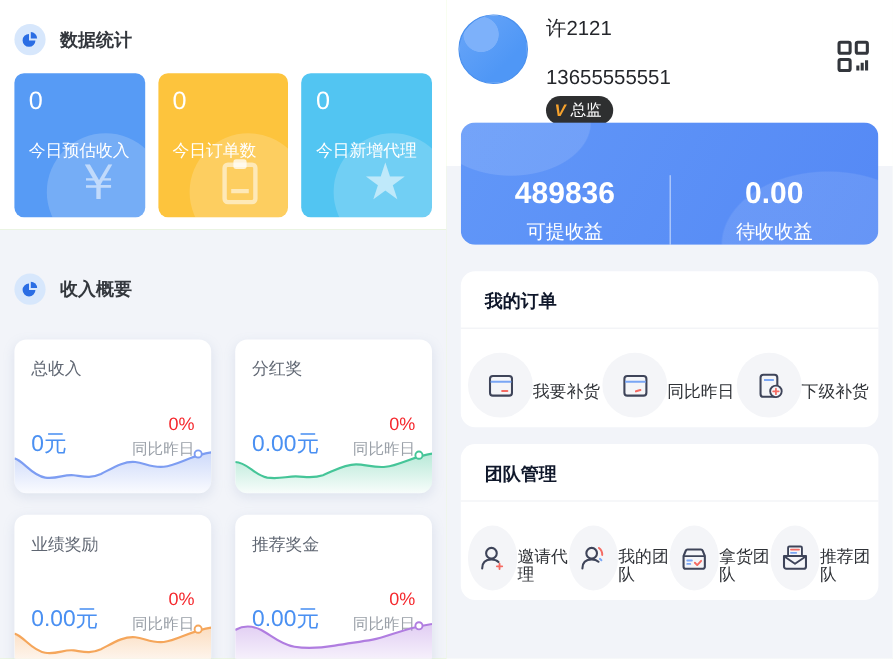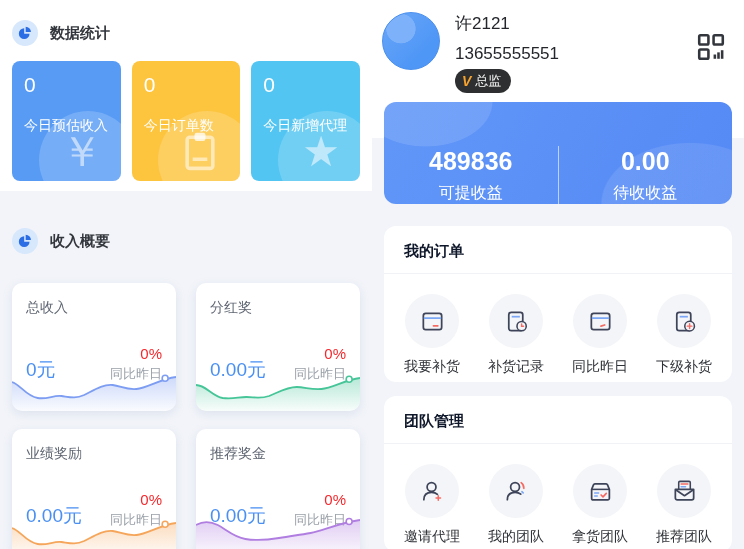--- a/index.html
+++ b/index.html
@@ -42,21 +42,21 @@
   
   .col-right { width:372px;
     background:linear-gradient(#ffffff 0,#ffffff 138px,#f2f4f9 138px,#f2f4f9 100%); }
   .profile { position:relative; height:90px; padding:12px 14px 0 10px; display:flex; }
   .avatar { width:58px; height:58px; border-radius:50%; flex:0 0 58px;
     background:radial-gradient(circle at 32% 28%, #7db1fa 0 26%, rgba(0,0,0,0) 27%),
                linear-gradient(135deg,#66a4f8 10%,#4f97f6 70%);
     border:1px solid #4a90ee; }
   .p-info { margin-left:15px; }
   .p-name { font-size:17px; color:#24262b; }
-  .p-phone { font-size:17px; color:#24262b; margin-top:9px; }
+  .p-phone { font-size:17px; color:#24262b; margin-top:20px; }
   .p-badge { display:inline-flex; align-items:center; background:#2e2f30;
     border-radius:12px; padding:3px 10px 3px 7px; margin-top:5px; }
   .badge-v { color:#f6a22d; font-style:italic; font-weight:700; font-size:14px; margin-right:4px; }
   .badge-t { color:#fff; font-size:13px; }
   .apps-btn { position:absolute; right:18px; top:32px; width:30px; height:30px;
     background:none; border:none; cursor:pointer; padding:0; }
 
   .earn-card { margin:12px 12px 0; height:102px; border-radius:12px; position:relative;
     overflow:hidden; display:flex; align-items:flex-end; color:#fff;
     background:
@@ -66,21 +66,21 @@
   .earn-half { flex:1; text-align:center; }
   .earn-num { font-size:25px; font-weight:600; line-height:1; }
   .earn-label { font-size:16px; margin-top:9px; }
   .earn-div { width:1px; height:58px; background:rgba(255,255,255,.6); }
 
   .menu-card { margin:22px 12px 0; background:#fff; border-radius:12px; }
   .menu-card.team { margin-top:14px; }
   .m-title { padding:16px 20px 12px; font-size:15px; font-weight:600; color:#0f172a;
     border-bottom:1px solid #f1f2f5; }
   .m-row { display:flex; padding:20px 6px 8px; }
-  .m-item { flex:1; display:flex; flex-direction:column; align-items:center; cursor:pointer; }
+  .m-item { flex:1; display:flex; align-items:center; cursor:pointer; }
   .m-ic { width:54px; height:54px; border-radius:50%; background:#f4f5f8;
     display:flex; align-items:center; justify-content:center; }
   .m-label { margin-top:11px; font-size:14px; color:#2f3237; line-height:15px; }
 </style>
 </head>
 <body>
 
 <div class="page">
 
   <div class="col-left">
@@ -278,31 +278,20 @@
           <span class="m-ic">
             <svg width="27" height="27" viewBox="0 0 28 28">
               <rect x="4.5" y="5.5" width="19" height="17" rx="2.5" fill="none" stroke="#3e4459" stroke-width="1.8"></rect>
               <line x1="5" y1="10.5" x2="23" y2="10.5" stroke="#7aa6f5" stroke-width="1.8"></line>
               <line x1="15" y1="18.5" x2="19.5" y2="18.5" stroke="#f56b63" stroke-width="1.8" stroke-linecap="round"></line>
             </svg>
           </span>
           <span class="m-label">我要补货</span>
         </div>
 
-        <div class="m-item">
-          <span class="m-ic">
-            <svg width="27" height="27" viewBox="0 0 28 28">
-              <rect x="6" y="4.5" width="14.5" height="19" rx="2.5" fill="none" stroke="#3e4459" stroke-width="1.8"></rect>
-              <line x1="9" y1="9" x2="17.5" y2="9" stroke="#7aa6f5" stroke-width="1.8"></line>
-              <circle cx="19.3" cy="18.8" r="4.8" fill="#f4f5f8" stroke="#3e4459" stroke-width="1.6"></circle>
-              <path d="M19.3,16.6 v2.4 h2" fill="none" stroke="#f56b63" stroke-width="1.5" stroke-linecap="round"></path>
-            </svg>
-          </span>
-          <span class="m-label">补货记录</span>
-        </div>
 
         <div class="m-item">
           <span class="m-ic">
             <svg width="27" height="27" viewBox="0 0 28 28">
               <rect x="4.5" y="5.5" width="19" height="17" rx="2.5" fill="none" stroke="#3e4459" stroke-width="1.8"></rect>
               <line x1="5" y1="10.5" x2="23" y2="10.5" stroke="#7aa6f5" stroke-width="1.8"></line>
               <path d="M14.5,18.8 l3.8,-1.2" fill="none" stroke="#f56b63" stroke-width="1.8" stroke-linecap="round"></path>
             </svg>
           </span>
           <span class="m-label">同比昨日</span>

